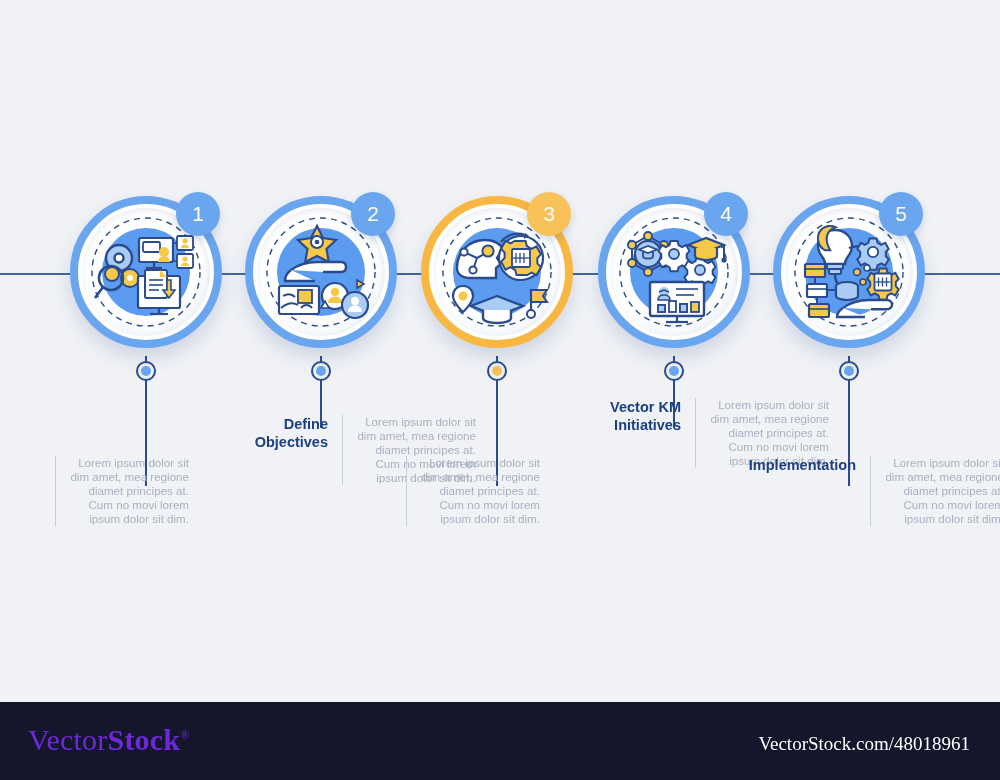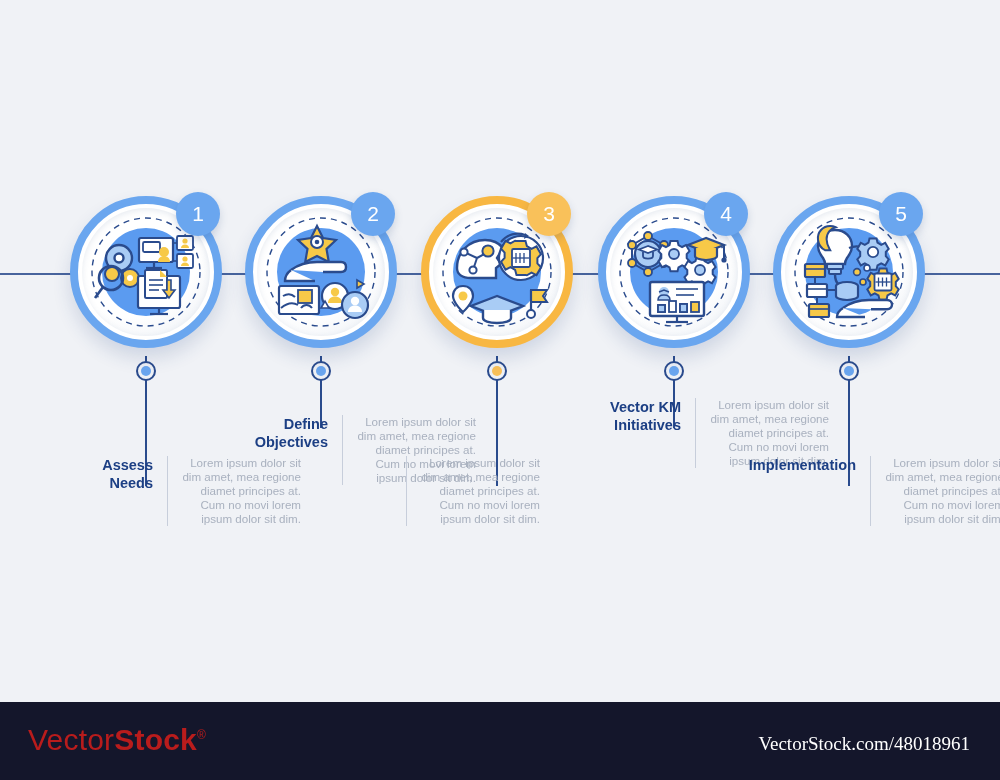--- a/index.html
+++ b/index.html
@@ -72,22 +72,22 @@
     font-family:"Liberation Sans", sans-serif;
   }
 
   
   .wm-bar{
     position:absolute;left:0;top:702px;width:1000px;height:78px;
     background:#14162b;
   }
   .wm-logo{
     position:absolute;left:28px;top:723px;
-    color:#b91c1c;font-size:30px;letter-spacing:.2px;
-    font-family:Liberation Sans, sans-serif;
+    color:#6d28d9;font-size:30px;letter-spacing:.2px;
+    font-family:Liberation Serif, serif;
   }
   .wm-logo .thin{font-weight:300;}
   .wm-logo .bold{font-weight:bold;}
   .wm-logo sup{font-size:12px;vertical-align:super;font-weight:normal;}
   .wm-url{
     position:absolute;right:30px;top:733px;
     color:#ffffff;font-size:19px;
     font-family:Liberation Serif, serif;
   }
 </style>
@@ -150,24 +150,20 @@
           <path d="M89 72v10h4l-6 8-6-8h4V72z" fill="#f7c948" stroke="#2a4b8d" stroke-width="1.6"></path>
           <line x1="77" y1="100" x2="77" y2="106" stroke="#2a4b8d" stroke-width="2.2"></line>
           <line x1="68" y1="106" x2="86" y2="106" stroke="#2a4b8d" stroke-width="2.2"></line>
         </svg>
       </div>
       <div class="badge blue">
         <span>1</span>
       </div>
     </div>
     <div class="textblock" style="left:-15px;top:456px;">
-      <div class="tb-title">
-        <div>Assess</div>
-        <div>Needs</div>
-      </div>
       <div class="tb-rule"></div>
       <div class="tb-body">Lorem ipsum dolor sit dim amet, mea regione diamet principes at. Cum no movi lorem ipsum dolor sit dim.</div>
     </div>
   </div>
 
   <div class="step" style="left:245px;">
     <div class="stem" style="top:356px;height:72px;"></div>
     <div class="dot blue" style="top:361px;">
         <i></i>
       </div>

